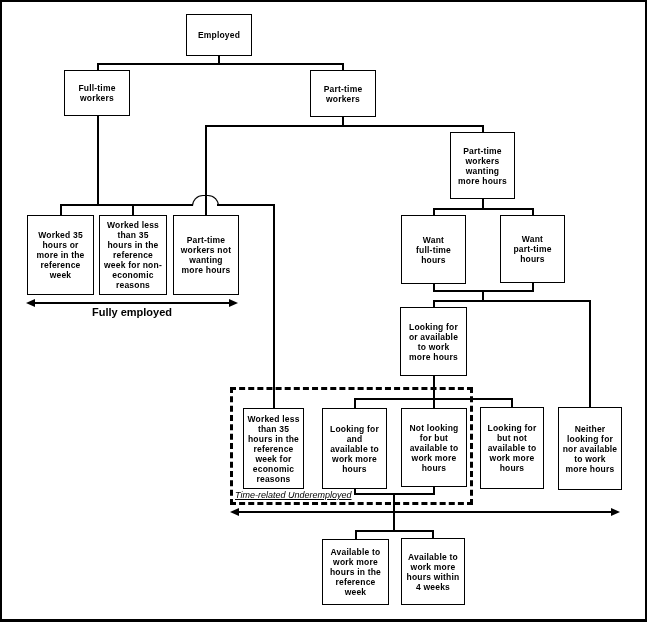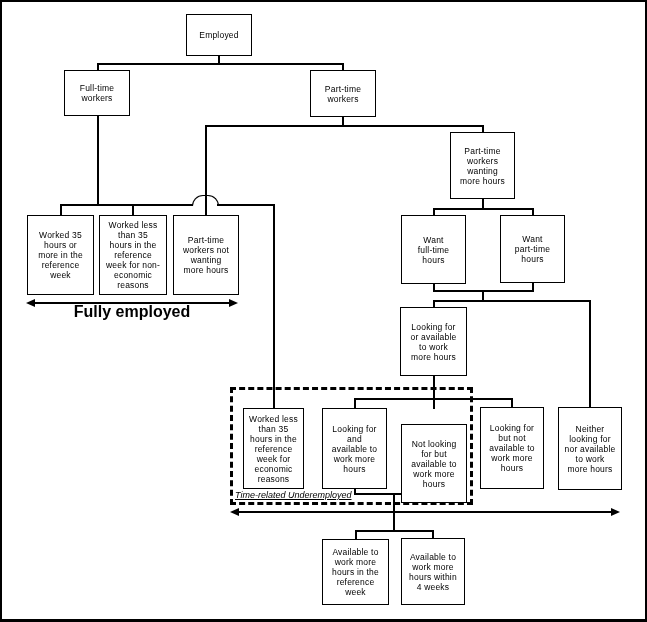--- a/index.html
+++ b/index.html
@@ -18,39 +18,40 @@
     box-sizing:border-box;
     border:1.5px solid var(--line,#000);
     background:var(--bg,#fff);
     display:flex;align-items:center;justify-content:center;
     text-align:center;
     white-space:pre-line;
     font-size:8.5px;line-height:10px;letter-spacing:0.2px;
     color:var(--text,#000);
     padding:1px;
     z-index:2;
+    font-weight:bold;
   }
   .hl,.vl{position:absolute;background:var(--line,#000);z-index:1;}
   .hl{height:1.5px;}
   .vl{width:1.5px;}
   .arc{
     position:absolute;left:190px;top:193px;width:27px;height:11px;
     box-sizing:border-box;
     border:1.5px solid var(--line,#000);border-bottom:none;
     border-radius:13px 13px 0 0;
     z-index:3;
   }
   .dashed{
     position:absolute;left:228px;top:385px;width:243px;height:118px;
     box-sizing:border-box;
     border:3px dashed var(--line,#000);
     z-index:1;
   }
   .lbl{position:absolute;color:var(--text,#000);text-align:center;z-index:4;}
-  .lbl.bold{font-weight:bold;font-size:16px;line-height:12px;}
+  .lbl.bold{font-weight:bold;font-size:11px;line-height:12px;}
   .lbl.italic{font-style:italic;font-size:9px;line-height:10px;text-align:left;text-decoration:underline;}
   .shaft{position:absolute;height:1.5px;background:var(--line,#000);z-index:1;}
   .ah{position:absolute;width:0;height:0;border-top:4px solid transparent;border-bottom:4px solid transparent;z-index:1;}
   .ah-l{border-right:9px solid var(--line,#000);}
   .ah-r{border-left:9px solid var(--line,#000);}
 </style>
 </head>
 <body>
 
 <div class="frame" style="--line: #000000; --bg: #ffffff; --text: #000000;">
@@ -135,21 +136,21 @@
 hours in the
 reference
 week for
 economic
 reasons</div>
   <div class="box" style="left:320px;top:406px;width:65px;height:81px;">Looking for
 and
 available to
 work more
 hours</div>
-  <div class="box" style="left:399px;top:406px;width:66px;height:79px;margin-top:16px;">Not looking
+  <div class="box" style="left:399px;top:406px;width:66px;height:79px;">Not looking
 for but
 available to
 work more
 hours</div>
   <div class="box" style="left:478px;top:405px;width:64px;height:82px;">Looking for
 but not
 available to
 work more
 hours</div>
   <div class="box" style="left:556px;top:405px;width:64px;height:83px;">Neither

